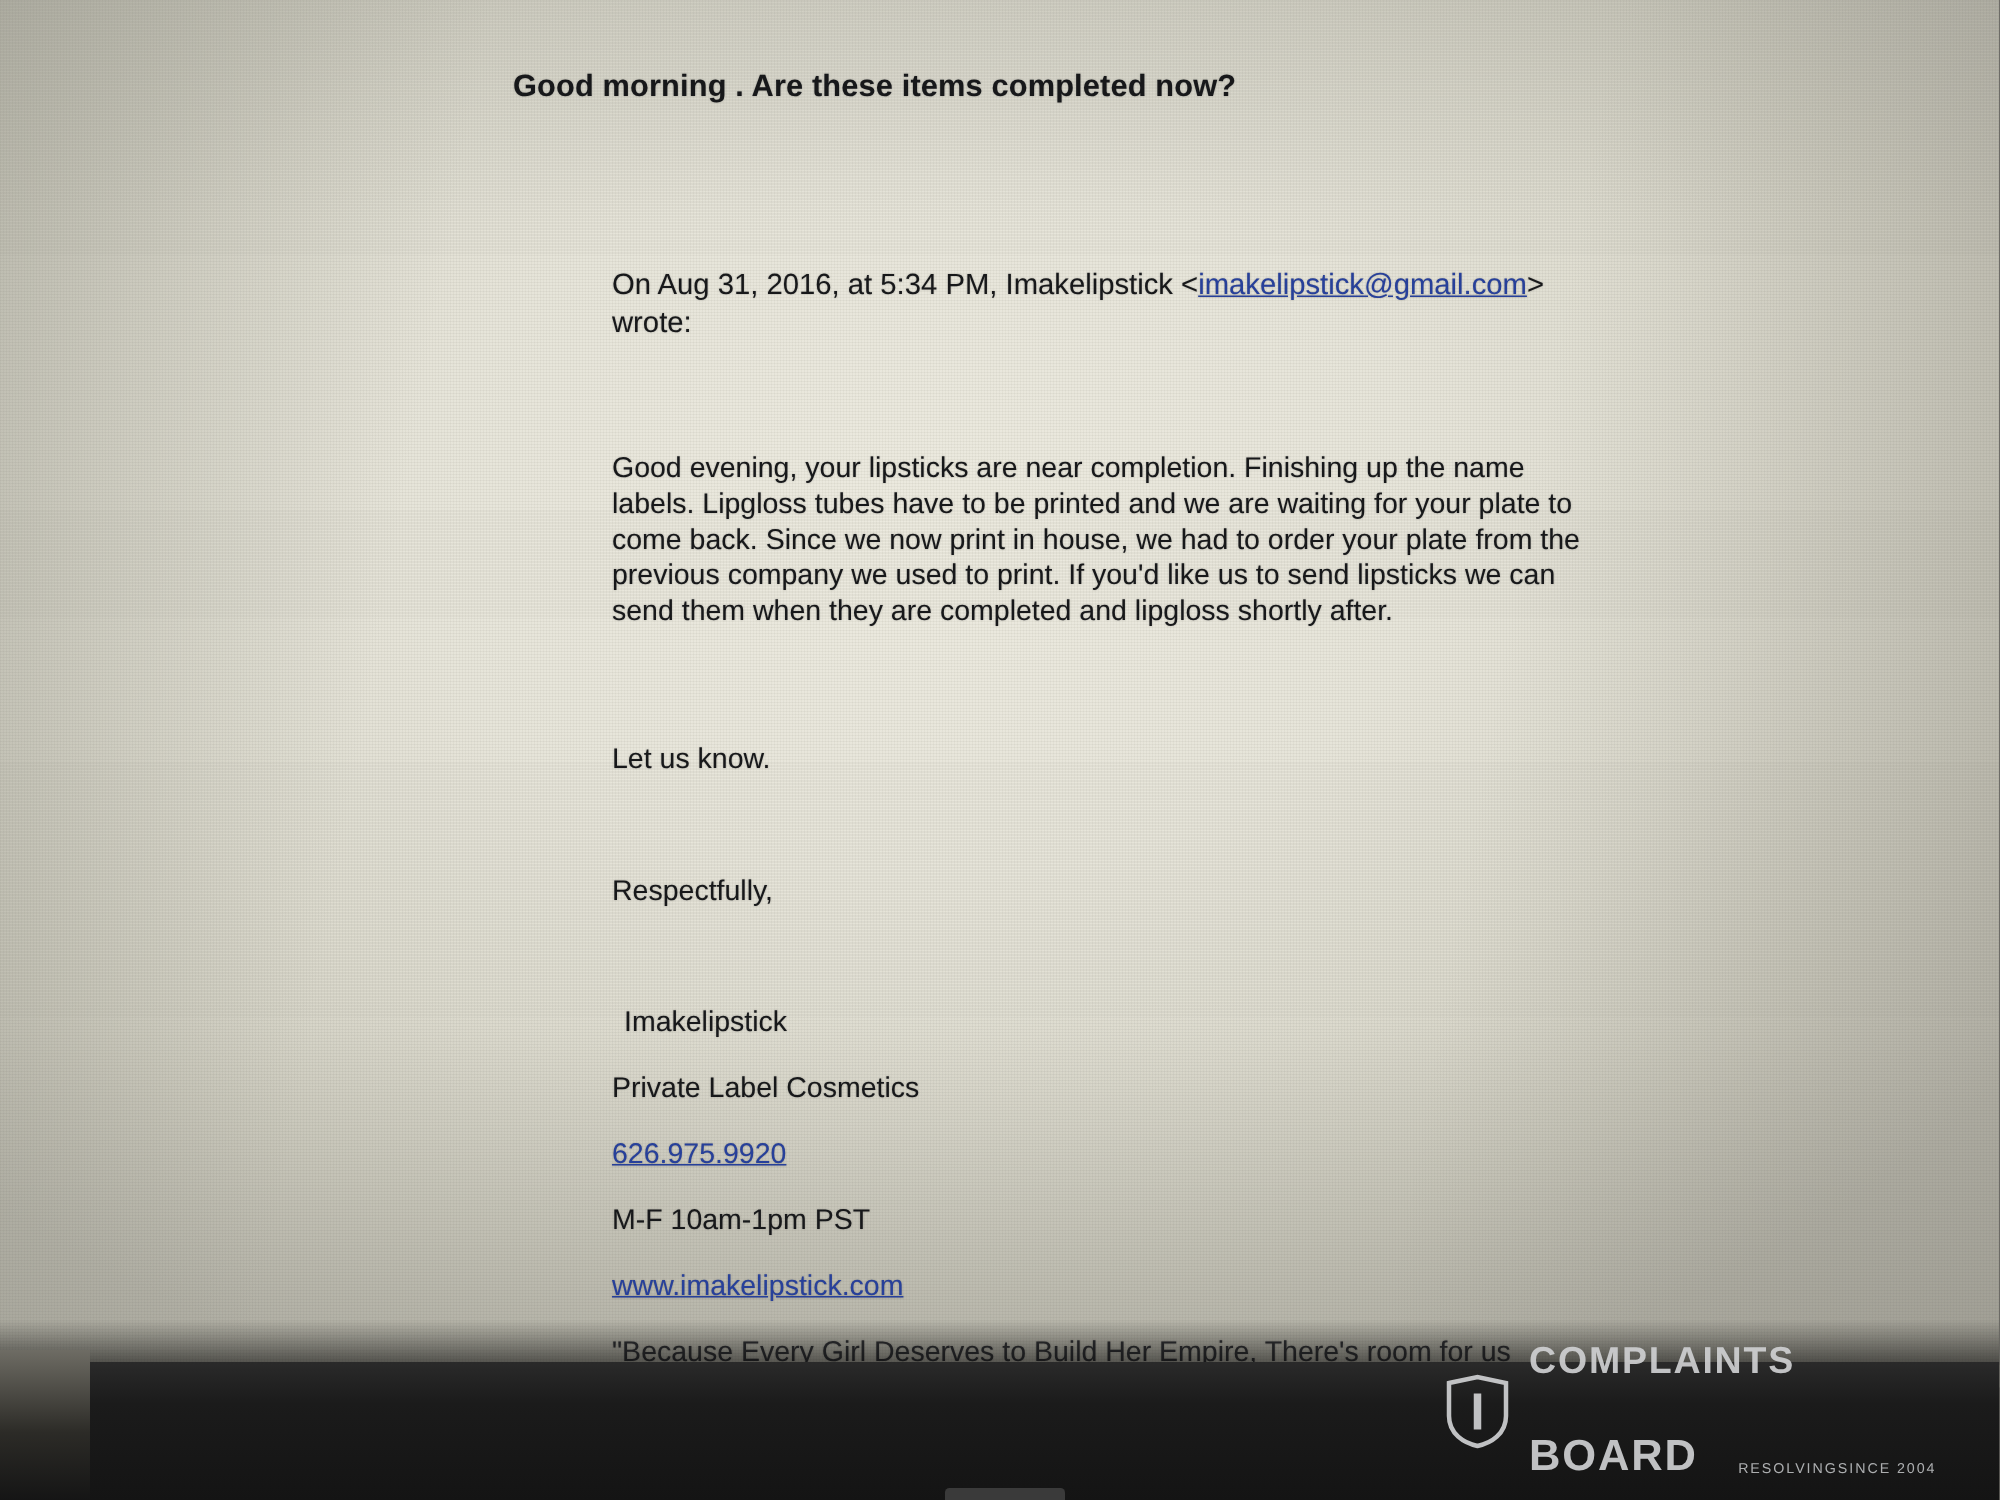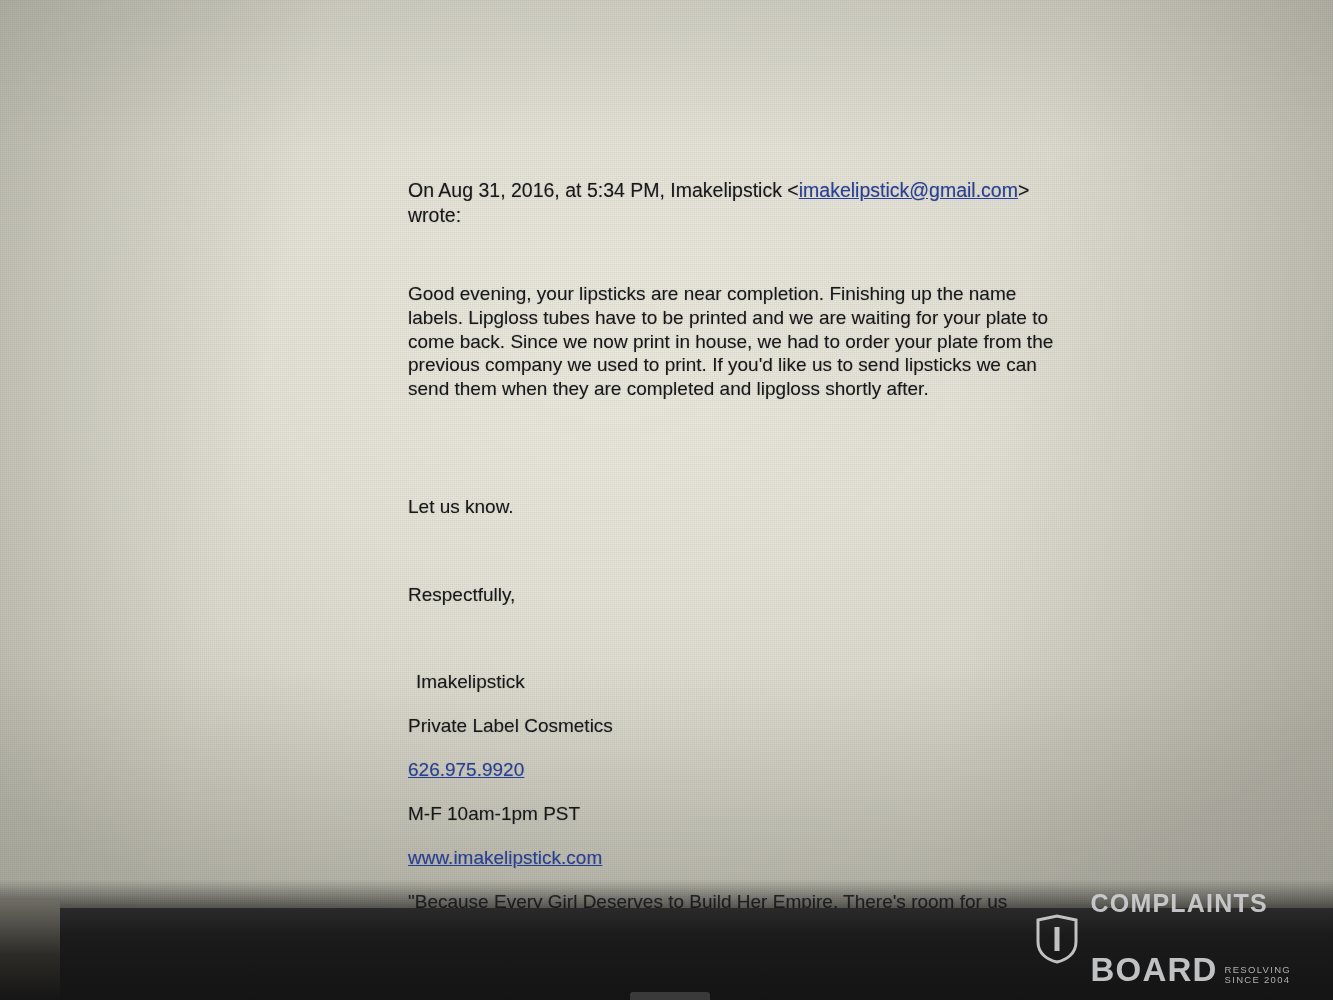--- a/index.html
+++ b/index.html
@@ -70,21 +70,21 @@
     width: 690px;
     font-size: 19.5px;
     line-height: 25px;
   }
   #quote-header a {
     color: #27409a;
   }
 
   #body-para {
     left: 408px;
-    top: 282px;
+    top: 301px;
     width: 650px;
     font-size: 19px;
     line-height: 23.8px;
   }
 
   #let-us-know {
     left: 408px;
     top: 496px;
     font-size: 19px;
   }
@@ -198,40 +198,42 @@
     font-weight: bold;
     letter-spacing: 1.2px;
   }
   #wm-line2row {
     display: flex;
     align-items: flex-end;
     gap: 7px;
     margin-top: 3px;
   }
   #wm-line2 {
-    font-size: 33px;
+    font-size: 29px;
     font-weight: bold;
     letter-spacing: 1.2px;
   }
   #wm-sub {
     display: flex;
-    flex-direction: column;
+    flex-direction: row;
     font-size: 9.5px;
     letter-spacing: 1.3px;
     color: #b9bbbd;
     padding-bottom: 2px;
+    margin-left: 20px;
   }
 </style>
 </head>
 <body>
 
 <div id="screen">
 
   <div id="page"></div>
 
+  <div class="txt" id="subject">Good morning . Are these items completed now?</div>
 
   <div class="txt" id="quote-header"><span>On Aug 31, 2016, at 5:34 PM, Imakelipstick &lt;</span><a href="#">imakelipstick@gmail.com</a><span>&gt;
 wrote:</span></div>
 
   <div class="txt" id="body-para">Good evening, your lipsticks are near completion. Finishing up the name labels. Lipgloss tubes have to be printed and we are waiting for your plate to come back. Since we now print in house, we had to order your plate from the previous company we used to print. If you'd like us to send lipsticks we can send them when they are completed and lipgloss shortly after.</div>
 
   <div class="txt" id="let-us-know">Let us know.</div>
 
   <div class="txt" id="respectfully">Respectfully,</div>
 

